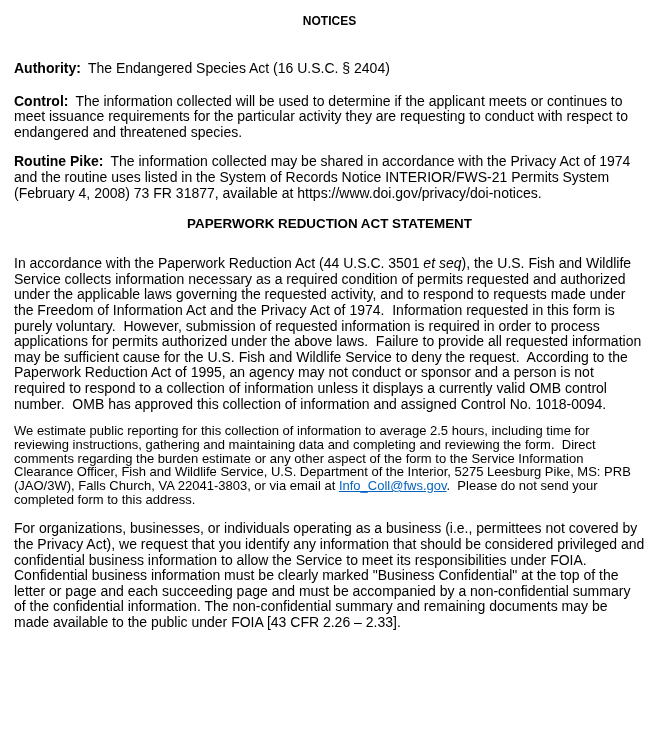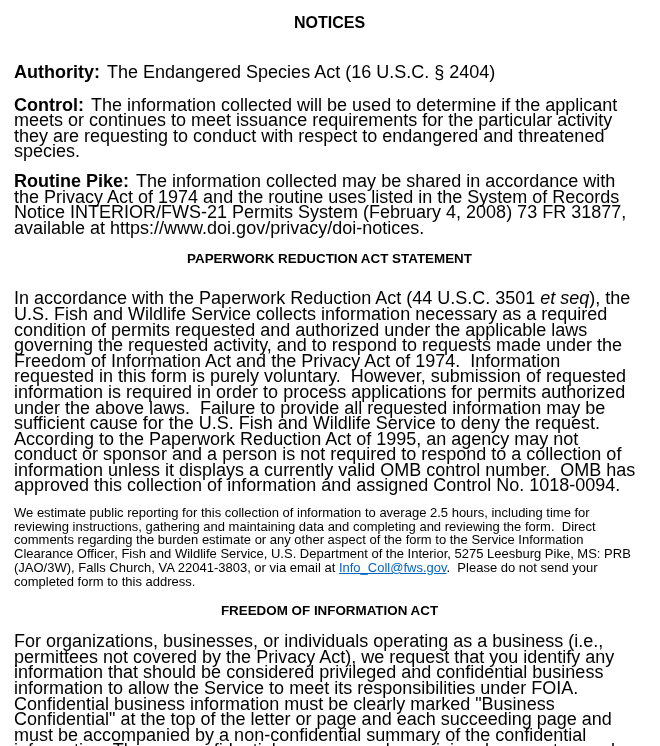--- a/index.html
+++ b/index.html
@@ -11,31 +11,31 @@
     color: #000000;
     overflow: hidden;
   }
   .page {
     width: 660px;
     height: 746px;
     padding: 14px 15px 0 14px;
   }
   .doc-title {
     text-align: center;
-    font-size: 16px;
+    font-size: 12px;
     font-weight: bold;
     margin-bottom: 33px;
   }
   .section-heading {
     text-align: center;
     font-size: 13.4px;
     font-weight: bold;
   }
   .para {
-    font-size: 18px;
+    font-size: 14px;
     line-height: 15.6px;
     white-space: pre-wrap;
     text-align: left;
   }
   .label {
     font-weight: bold;
     margin-right: 7px;
   }
   .small {
     font-size: 13px;
@@ -71,17 +71,16 @@
   <p class="para mb-15"><span class="label">Routine Pike:</span><span>The information collected may be shared in accordance with the Privacy Act of 1974 and the routine uses listed in the System of Records Notice INTERIOR/FWS-21 Permits System (February 4, 2008) 73 FR 31877, available at https://www.doi.gov/privacy/doi-notices.</span></p>
 
 
   <div class="section-heading mb-13">PAPERWORK REDUCTION ACT STATEMENT</div>
 
   <p class="para mb-12"><span>In accordance with the Paperwork Reduction Act (44 U.S.C. 3501 </span><span class="italic">et seq</span><span>), the U.S. Fish and Wildlife Service collects information necessary as a required condition of permits requested and authorized under the applicable laws governing the requested activity, and to respond to requests made under the Freedom of Information Act and the Privacy Act of 1974.  Information requested in this form is purely voluntary.  However, submission of requested information is required in order to process applications for permits authorized under the above laws.  Failure to provide all requested information may be sufficient cause for the U.S. Fish and Wildlife Service to deny the request.  According to the Paperwork Reduction Act of 1995, an agency may not conduct or sponsor and a person is not required to respond to a collection of information unless it displays a currently valid OMB control number.  OMB has approved this collection of information and assigned Control No. 1018-0094.</span></p>
 
 
   <p class="para small mb-15"><span>We estimate public reporting for this collection of information to average 2.5 hours, including time for reviewing instructions, gathering and maintaining data and completing and reviewing the form.  Direct comments regarding the burden estimate or any other aspect of the form to the Service Information Clearance Officer, Fish and Wildlife Service, U.S. Department of the Interior, 5275 Leesburg Pike, MS: PRB (JAO/3W), Falls Church, VA 22041-3803, or via email at </span><a class="email-link">Info_Coll@fws.gov</a><span>.  Please do not send your completed form to this address.</span></p>
 
-  <div class="section-heading mb-16">FREEDOM OF INFORMATION ACT</div>
 
   <p class="para"><span>For organizations, businesses, or individuals operating as a business (i.e., permittees not covered by the Privacy Act), we request that you identify any information that should be considered privileged and confidential business information to allow the Service to meet its responsibilities under FOIA. Confidential business information must be clearly marked "Business Confidential" at the top of the letter or page and each succeeding page and must be accompanied by a non-confidential summary of the confidential information. The non-confidential summary and remaining documents may be made available to the public under FOIA [43 CFR 2.26 – 2.33].</span></p>
 
 </div>
 
 </body></html>

